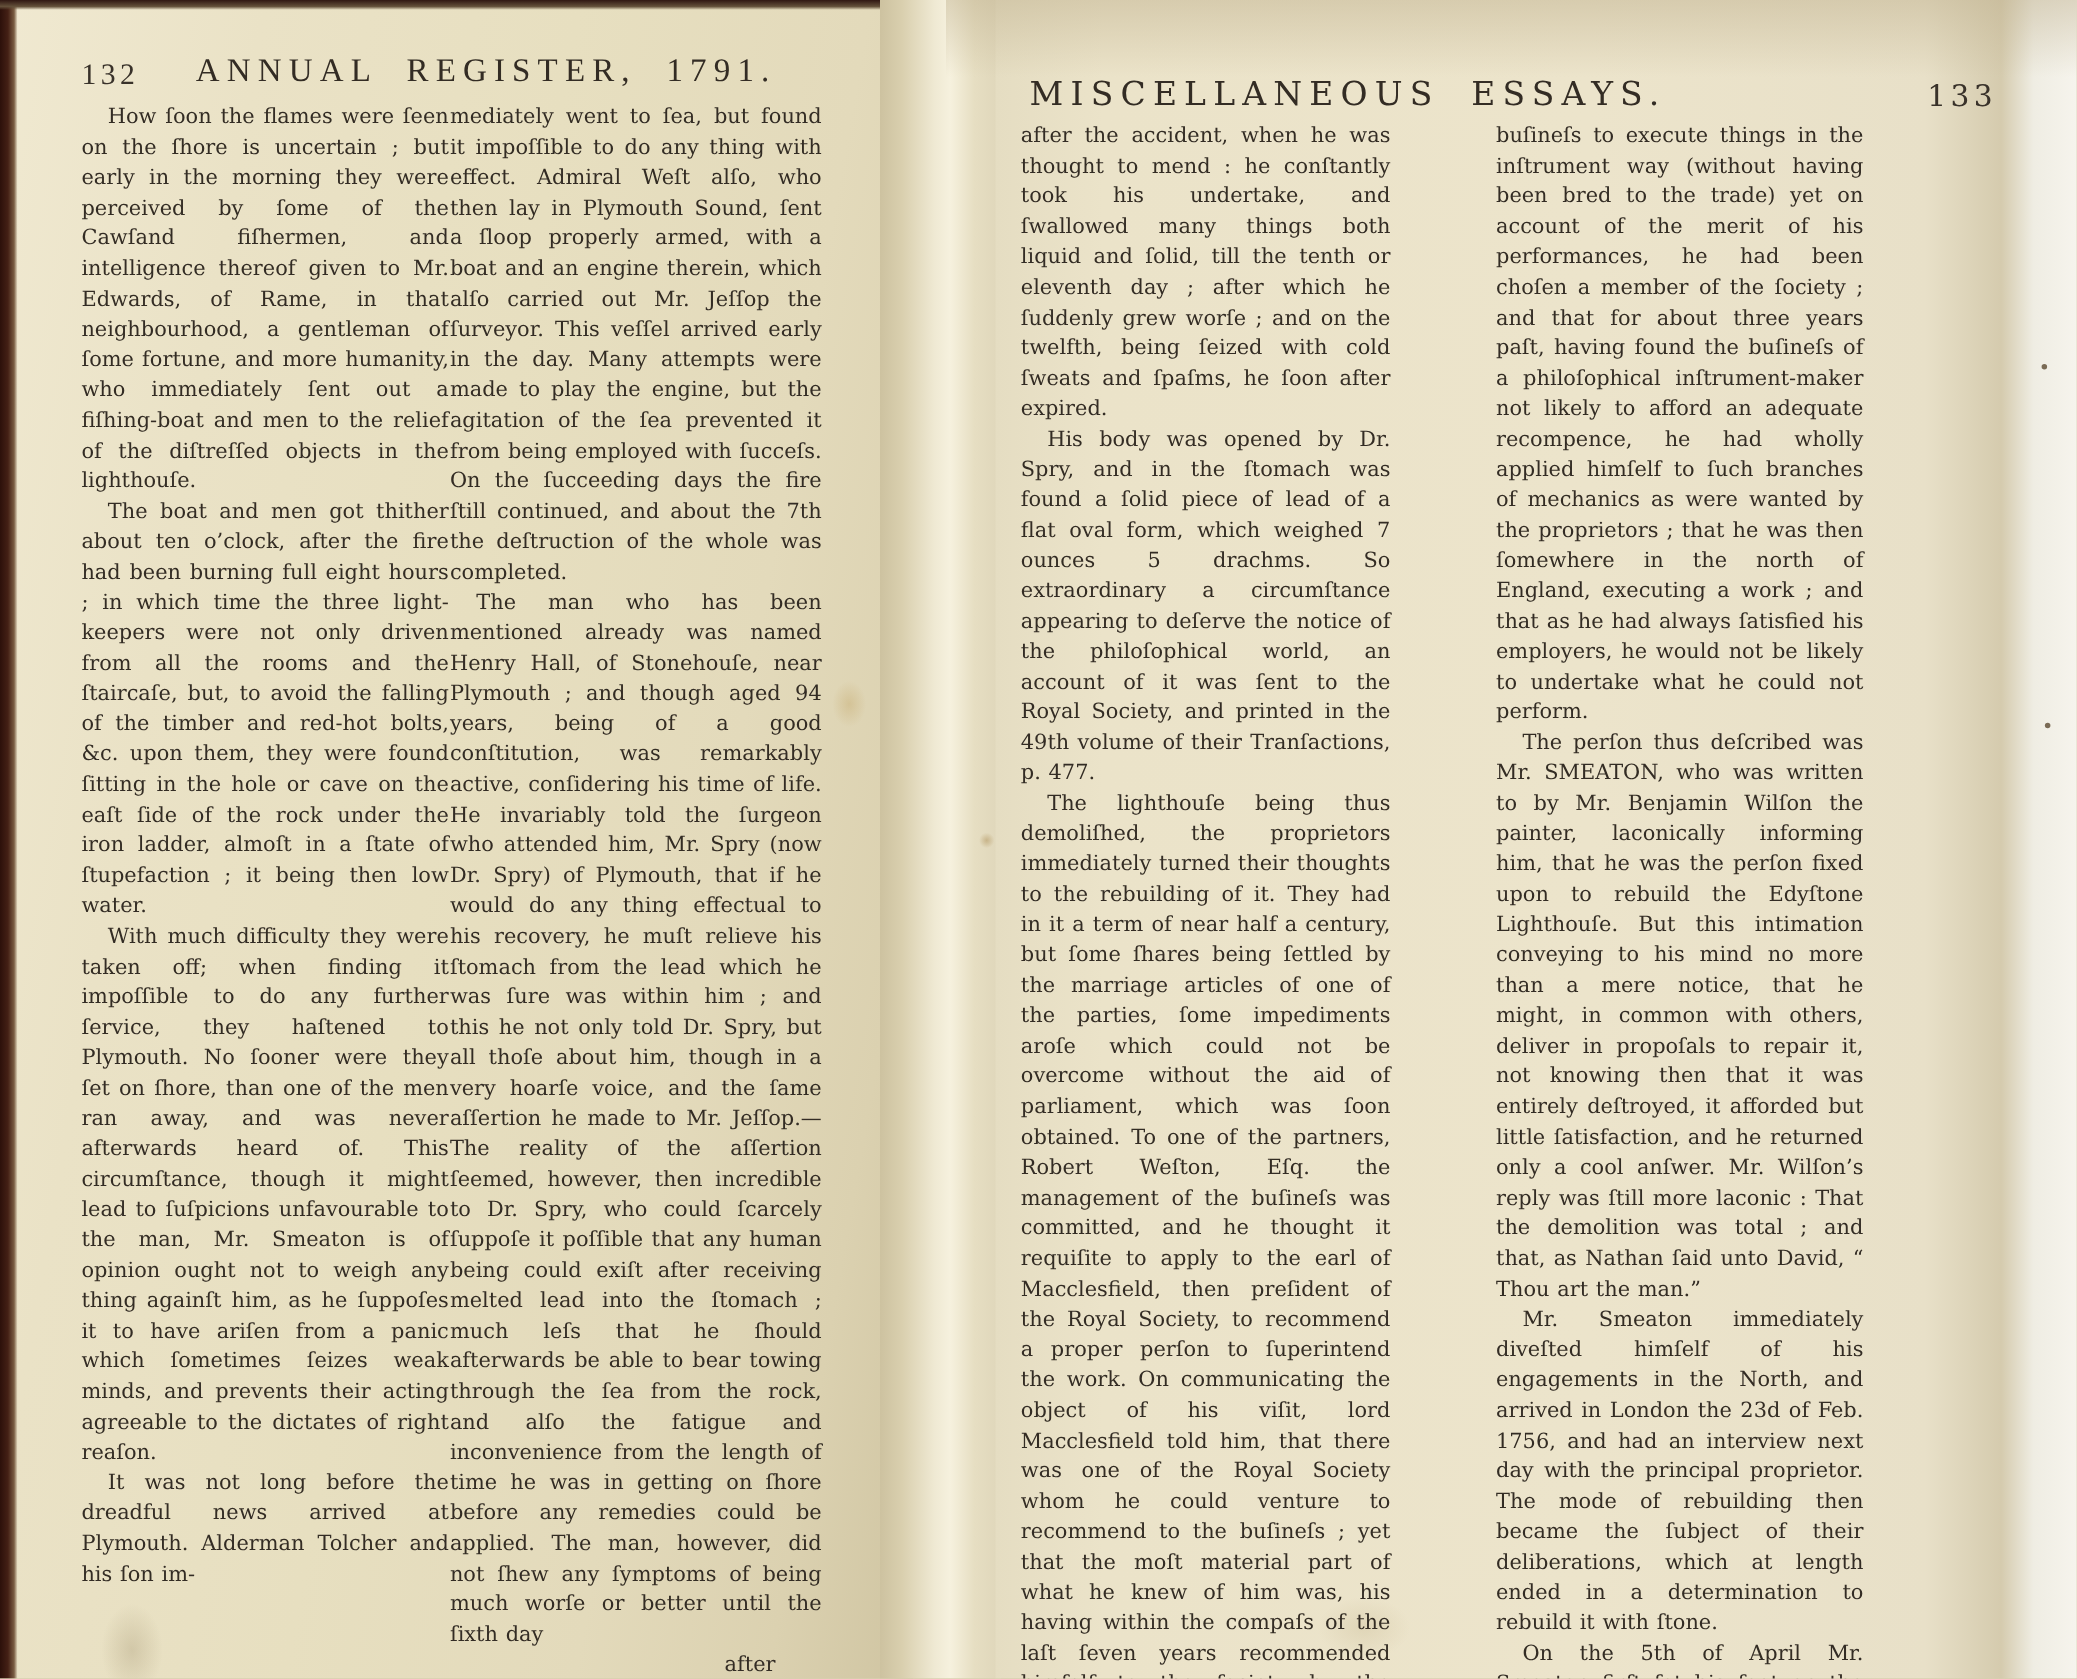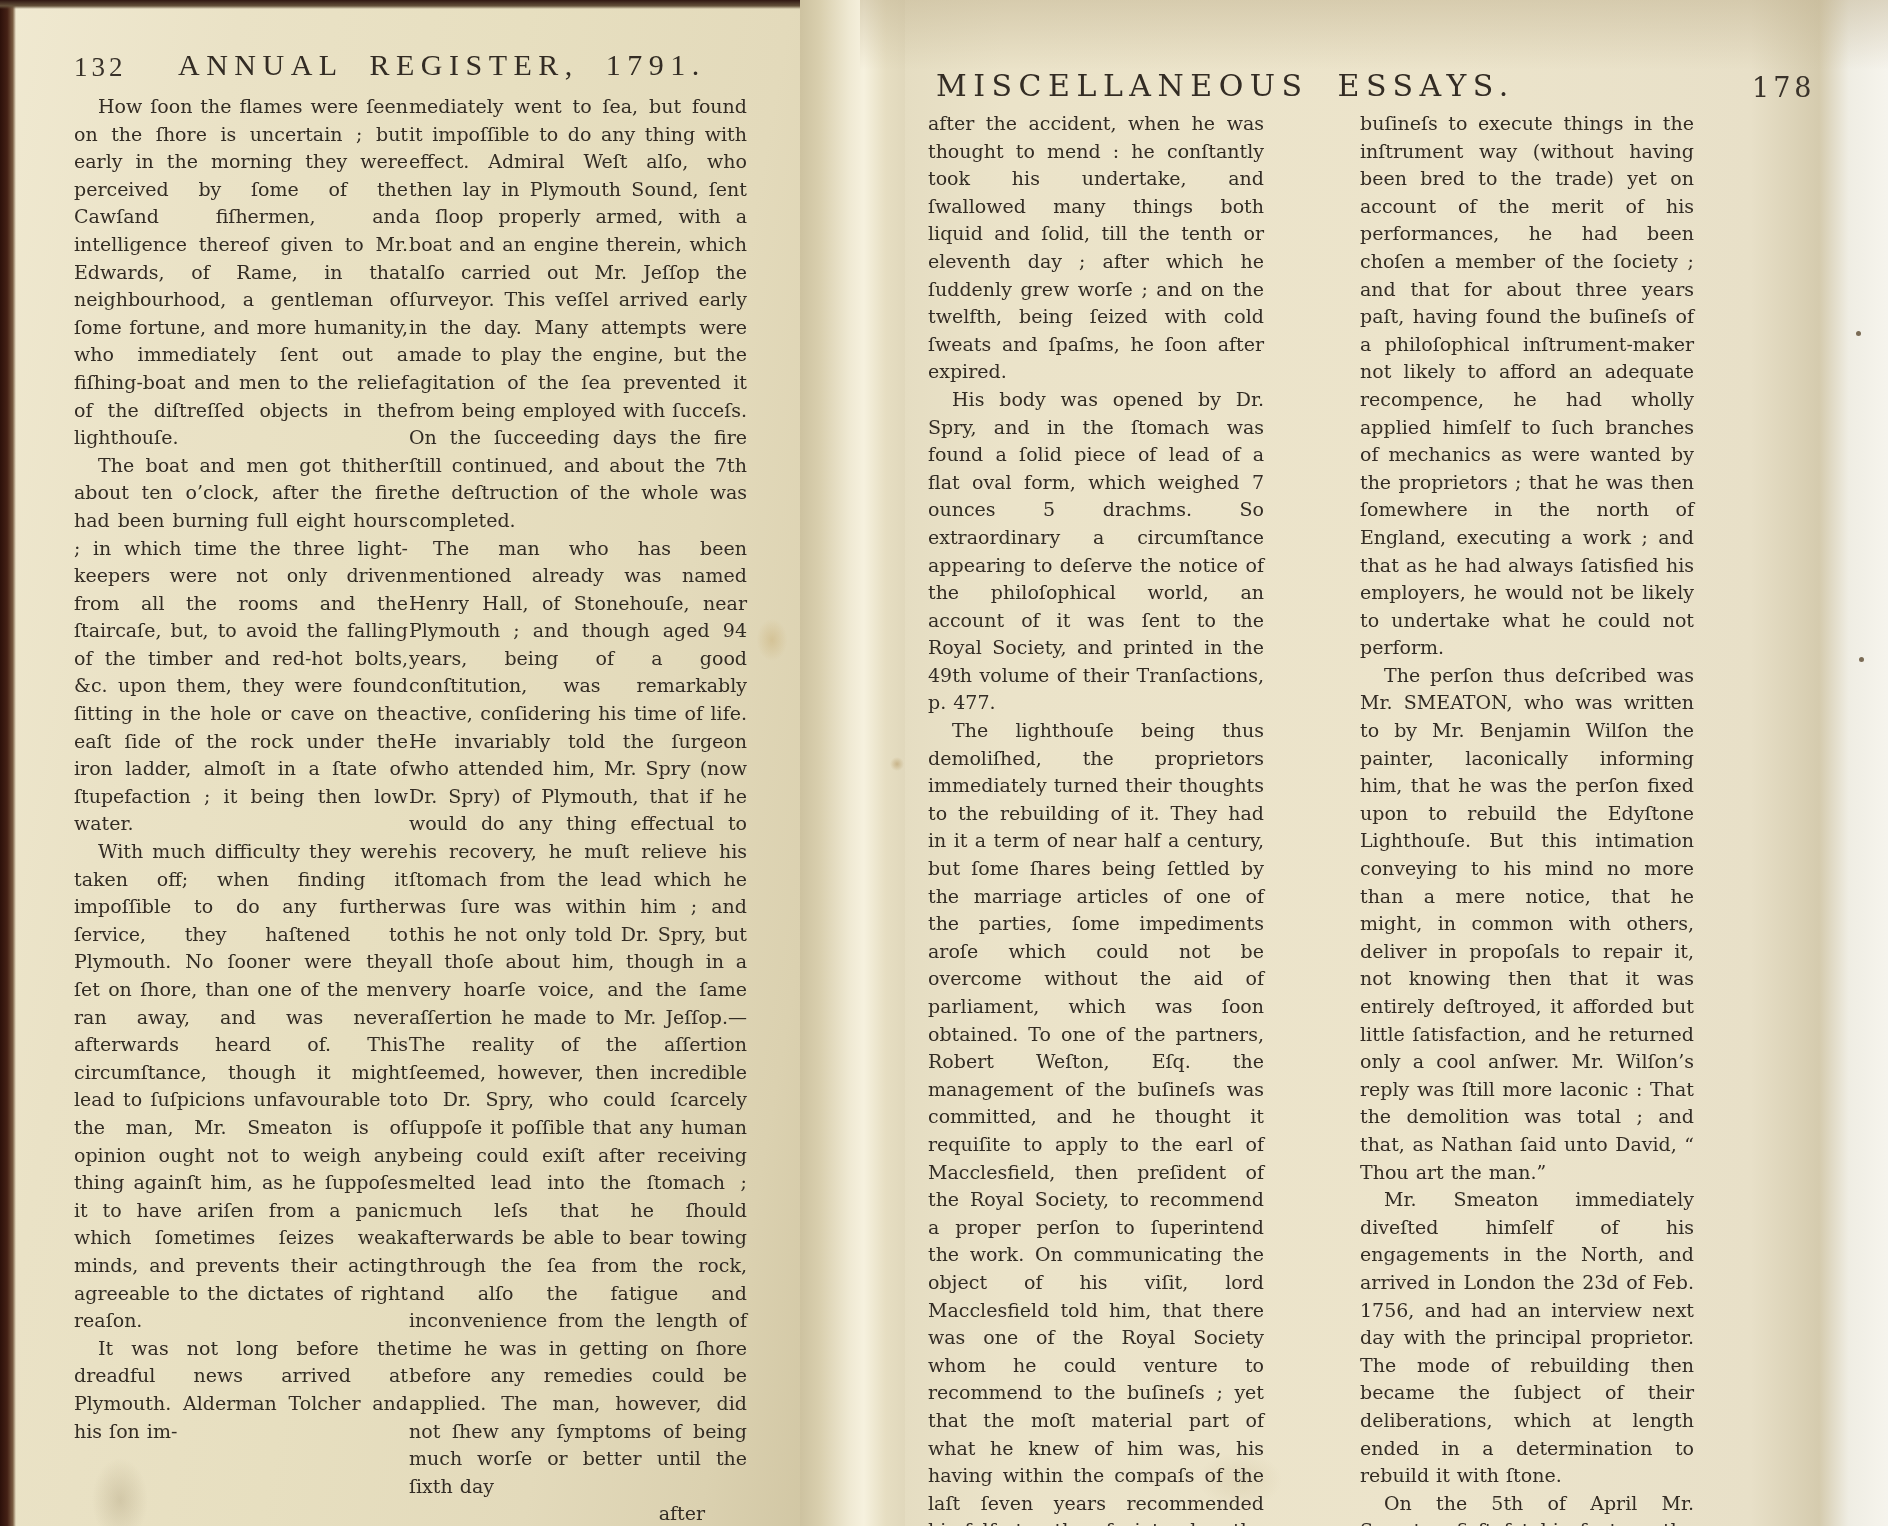--- a/index.html
+++ b/index.html
@@ -87,21 +87,21 @@
   <p>It was not long before the dreadful news arrived at Plymouth. Alderman Tolcher and his ſon im-</p>
 </div>
 
 <div class="col" style="left:409px;top:93px;width:338px;">
   <p class="cont">mediately went to ſea, but found it impoſſible to do any thing with effect. Admiral Weſt alſo, who then lay in Plymouth Sound, ſent a ſloop properly armed, with a boat and an engine therein, which alſo carried out Mr. Jeſſop the ſurveyor. This veſſel arrived early in the day. Many attempts were made to play the engine, but the agitation of the ſea prevented it from being employed with ſucceſs. On the ſucceeding days the fire ſtill continued, and about the 7th the deſtruction of the whole was completed.</p>
   <p>The man who has been mentioned already was named Henry Hall, of Stonehouſe, near Plymouth ; and though aged 94 years, being of a good conſtitution, was remarkably active, conſidering his time of life. He invariably told the ſurgeon who attended him, Mr. Spry (now Dr. Spry) of Plymouth, that if he would do any thing effectual to his recovery, he muſt relieve his ſtomach from the lead which he was ſure was within him ; and this he not only told Dr. Spry, but all thoſe about him, though in a very hoarſe voice, and the ſame aſſertion he made to Mr. Jeſſop.—The reality of the aſſertion ſeemed, however, then incredible to Dr. Spry, who could ſcarcely ſuppoſe it poſſible that any human being could exiſt after receiving melted lead into the ſtomach ; much leſs that he ſhould afterwards be able to bear towing through the ſea from the rock, and alſo the fatigue and inconvenience from the length of time he was in getting on ſhore before any remedies could be applied. The man, however, did not ſhew any ſymptoms of being much worſe or better until the ſixth day</p>
   <div class="catchline">after</div>
 </div>
 
 <div class="running-head" style="left:936px;top:68px;">MISCELLANEOUS ESSAYS.</div>
-<div class="folio" style="left:1752px;top:72px;">178</div>
+<div class="folio" style="left:1752px;top:72px;">133</div>
 
 <div class="col" style="left:928px;top:110px;width:336px;">
   <p class="cont">after the accident, when he was thought to mend : he conſtantly took his undertake, and ſwallowed many things both liquid and ſolid, till the tenth or eleventh day ; after which he ſuddenly grew worſe ; and on the twelfth, being ſeized with cold ſweats and ſpaſms, he ſoon after expired.</p>
   <p>His body was opened by Dr. Spry, and in the ſtomach was found a ſolid piece of lead of a flat oval form, which weighed 7 ounces 5 drachms. So extraordinary a circumſtance appearing to deſerve the notice of the philoſophical world, an account of it was ſent to the Royal Society, and printed in the 49th volume of their Tranſactions, p. 477.</p>
   <p>The lighthouſe being thus demoliſhed, the proprietors immediately turned their thoughts to the rebuilding of it. They had in it a term of near half a century, but ſome ſhares being ſettled by the marriage articles of one of the parties, ſome impediments aroſe which could not be overcome without the aid of parliament, which was ſoon obtained. To one of the partners, Robert Weſton, Eſq. the management of the buſineſs was committed, and he thought it requiſite to apply to the earl of Macclesfield, then preſident of the Royal Society, to recommend a proper perſon to ſuperintend the work. On communicating the object of his viſit, lord Macclesfield told him, that there was one of the Royal Society whom he could venture to recommend to the buſineſs ; yet that the moſt material part of what he knew of him was, his having within the compaſs of the laſt ſeven years recommended himſelf to the ſociety by the communication of ſeveral mechanical inventions and improvements ; and though he had at firſt made it his</p>
 </div>
 
 <div class="col" style="left:1360px;top:110px;width:334px;">
   <p class="cont">buſineſs to execute things in the inſtrument way (without having been bred to the trade) yet on account of the merit of his performances, he had been choſen a member of the ſociety ; and that for about three years paſt, having found the buſineſs of a philoſophical inſtrument-maker not likely to afford an adequate recompence, he had wholly applied himſelf to ſuch branches of mechanics as were wanted by the proprietors ; that he was then ſomewhere in the north of England, executing a work ; and that as he had always ſatisfied his employers, he would not be likely to undertake what he could not perform.</p>
   <p>The perſon thus deſcribed was Mr. SMEATON, who was written to by Mr. Benjamin Wilſon the painter, laconically informing him, that he was the perſon fixed upon to rebuild the Edyſtone Lighthouſe. But this intimation conveying to his mind no more than a mere notice, that he might, in common with others, deliver in propoſals to repair it, not knowing then that it was entirely deſtroyed, it afforded but little ſatisfaction, and he returned only a cool anſwer. Mr. Wilſon’s reply was ſtill more laconic : That the demolition was total ; and that, as Nathan ſaid unto David, “ Thou art the man.”</p>

